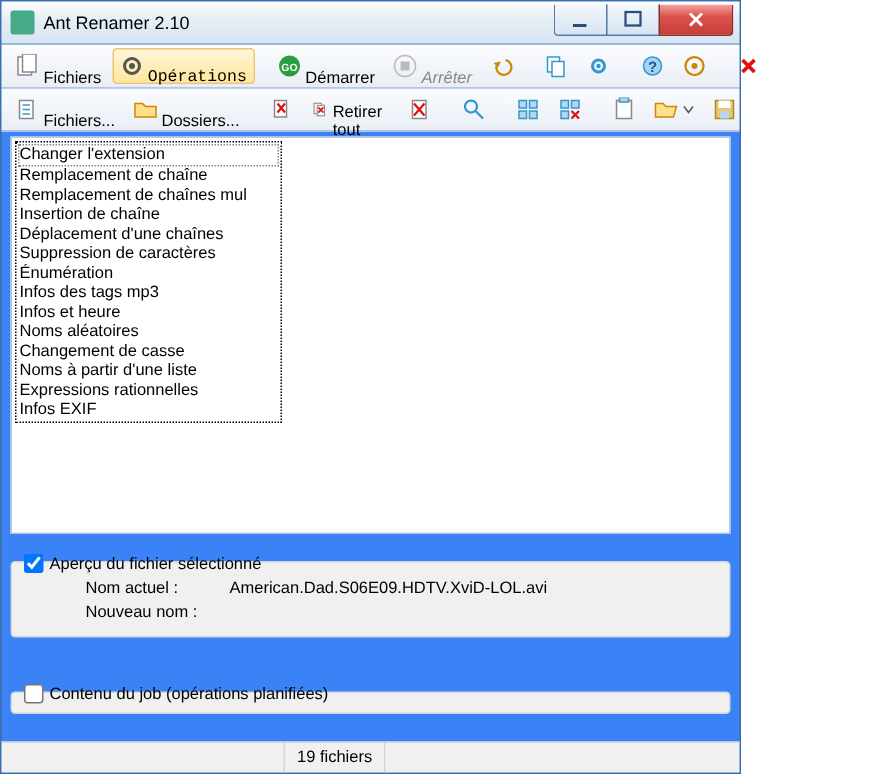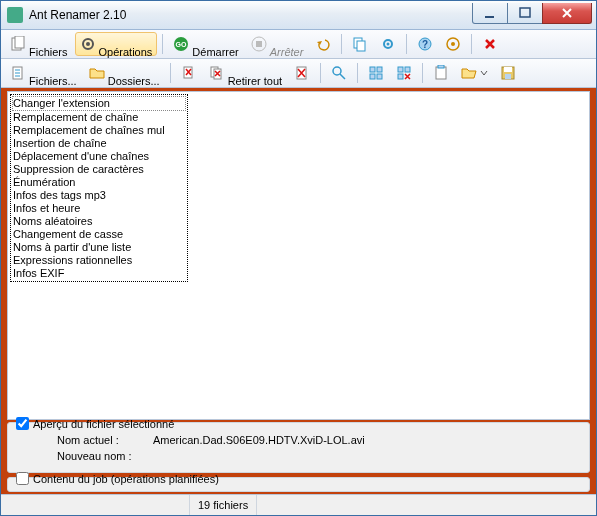--- a/index.html
+++ b/index.html
@@ -1,43 +1,43 @@
 <!DOCTYPE html>
 <html><head>
 <meta charset="utf-8">
 <style>
   html,body{margin:0;padding:0;font-family:"Segoe UI",Tahoma,sans-serif;font-size:11px;color:#000;background:#fff;}
-  .window{width:597px;height:516px;box-sizing:border-box;border:1px solid #3a6ea5;background:#c2410c;display:flex;flex-direction:column;}
+  .window{width:494px;height:516px;box-sizing:border-box;border:1px solid #3a6ea5;background:#3b82f6;display:flex;flex-direction:column;}
   
   .titlebar{height:28px;background:linear-gradient(#fdfefe,#e6edf5 45%,#d7e4f2);display:flex;align-items:center;border-bottom:1px solid #9db7d6;}
   .app-icon{width:16px;height:16px;margin:0 6px;background:#4a8;border-radius:2px;}
   .title-text{flex:0 0 auto;font-size:12px;color:#000;}
   .title-spacer{flex:1;}
   .win-btns{display:flex;height:20px;margin-right:4px;margin-top:-4px;}
   .win-btn{width:34px;height:20px;border:1px solid #5a7ca0;border-top:none;margin-left:-1px;display:flex;align-items:center;justify-content:center;background:linear-gradient(#f3f7fb,#d6e4f2);}
   .win-btn.min{border-bottom-left-radius:3px;}
   .win-btn.close{width:48px;background:linear-gradient(#f7a3a0,#d9544f 40%,#c83c36);border-color:#8a2e28;border-bottom-right-radius:3px;}
   .win-btn svg{display:block;}
   
   .toolbar{height:28px;background:linear-gradient(#fbfcfe,#e9eef6);border-bottom:1px solid #b8c6d9;display:flex;align-items:center;padding:0 4px;gap:2px;}
   .tb-btn{display:flex;align-items:center;height:22px;padding:0 4px;border:1px solid transparent;border-radius:3px;gap:3px;cursor:default;}
-  .tb-btn.active{border-color:#f0c36d;background:linear-gradient(#fff6da,#ffe69b);}
+  .tb-btn.active{border-color:#f0c36d;background:linear-gradient(#fff6da,#ffe69b);font-family:Liberation Mono, monospace;}
   .tb-sep{width:1px;height:20px;background:#b8c6d9;margin:0 3px;}
   .tb-label{font-size:11px;color:#000;margin-top:16px;}
   .tb-label.disabled{color:#888;font-style:italic;}
   .ico{width:16px;height:16px;display:inline-block;}
   
   .content{flex:1;margin:3px 6px 0 6px;background:#fff;border:1px solid #b8c6d9;display:flex;flex-direction:column;}
   .ops-list{width:174px;border:1px dotted #000;margin:2px;background:#fff;font-size:11px;line-height:13px;padding:1px;}
   .ops-list div{padding:0 1px;white-space:nowrap;overflow:hidden;cursor:default;}
   .ops-list div.sel{border:1px dotted #888;padding:0 0;}
   .ops-top{display:flex;flex-direction:column;}
   .ops-rest{flex:1;}
   
-  .grp{margin:2px 6px;border:1px solid #cfd6df;border-radius:3px;padding:6px 8px 8px 8px;background:#f0f0f0;font-size:11px;}
+  .grp{margin:18px 6px;border:1px solid #cfd6df;border-radius:3px;padding:6px 8px 8px 8px;background:#f0f0f0;font-size:11px;}
   .grp-head{display:flex;align-items:center;gap:4px;margin:-12px 0 2px 0;}
   .grp-head input{margin:0;}
   .kv{display:flex;gap:6px;padding:2px 0 2px 8px;}
   .kv-label{width:90px;padding-left:33px;}
   
   .status{height:20px;border-top:1px solid #b8c6d9;background:#f0f0f0;display:flex;align-items:flex-start;}
   .status-cell{border-right:1px solid #cfd6df;height:100%;display:flex;align-items:center;padding:0 8px;}
   .status-cell.first{width:172px;}
 </style>
 </head>

